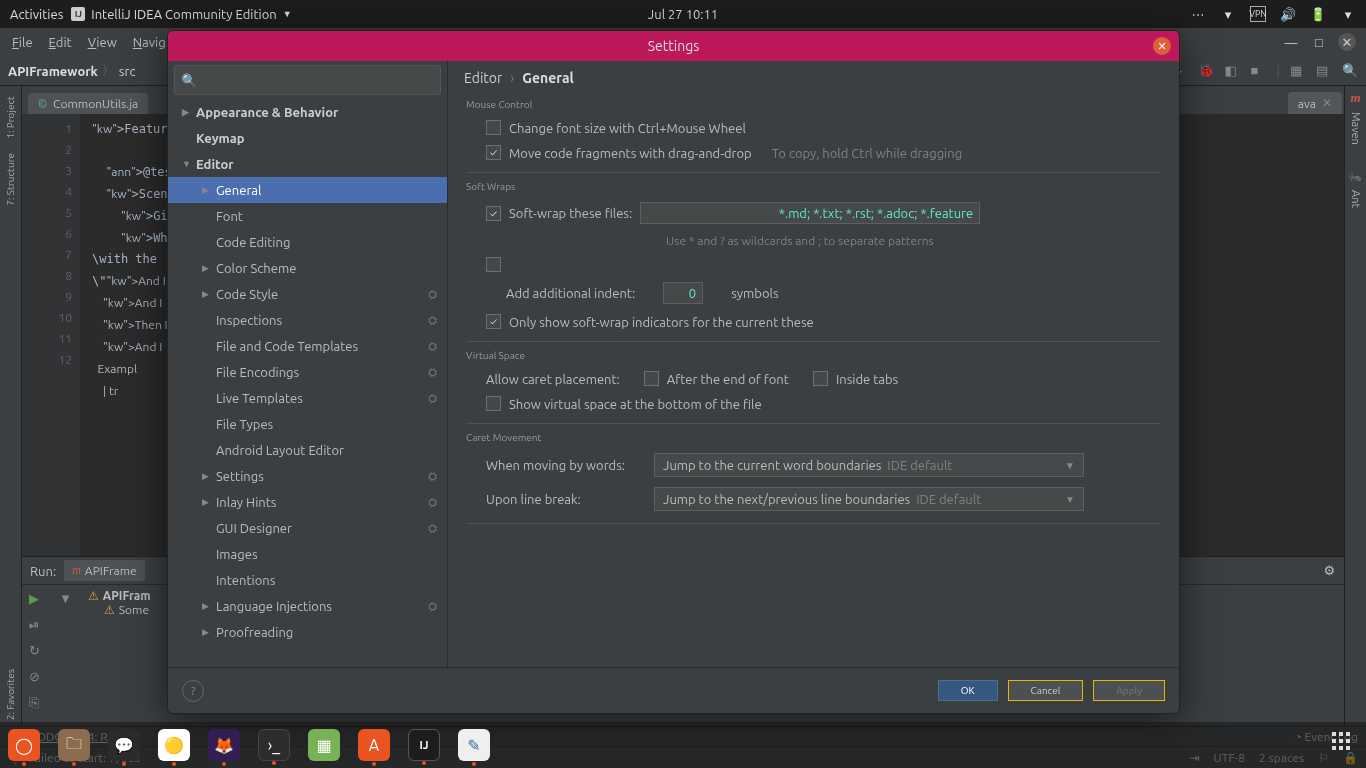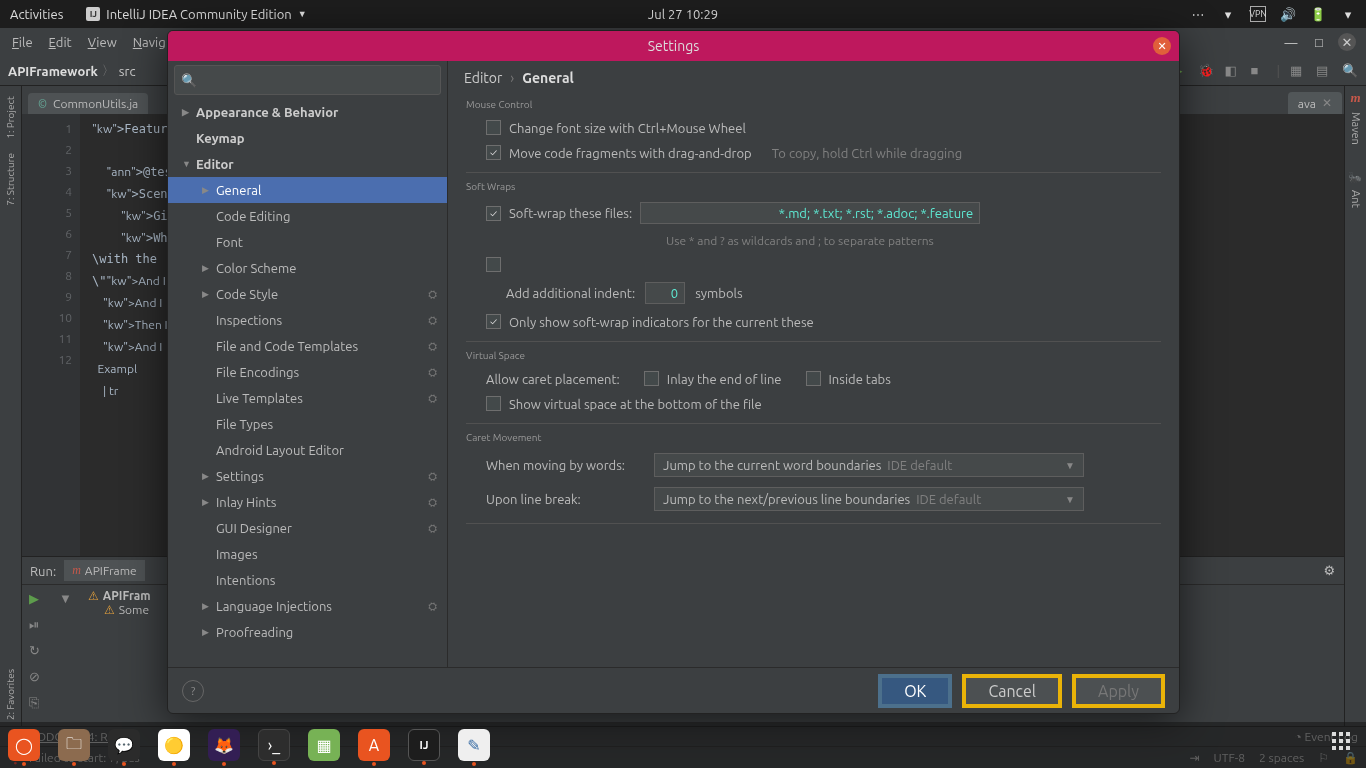--- a/index.html
+++ b/index.html
@@ -1,20 +1,20 @@
 <!DOCTYPE html>
 <html><head>
 <meta charset="utf-8">
 <style>
 * { margin:0; padding:0; box-sizing:border-box; font-family:"Ubuntu",-apple-system,sans-serif; -webkit-font-smoothing:antialiased; }
 body { width:1366px; height:768px; background:#2b2b2b; color:#bbb; overflow:hidden; font-size:13px; position:relative; }
 
 
 .ubuntu-bar { height:28px; background:#1d1d1d; display:flex; align-items:center; padding:0 10px; color:#ddd; font-size:13px; }
-.ubuntu-bar .left { display:flex; gap:23px; align-items:flex-end; }
+.ubuntu-bar .left { display:flex; gap:8px; align-items:flex-end; }
 .ubuntu-bar .center { position:absolute; left:50%; transform:translateX(-50%); }
 .ubuntu-bar .right { margin-left:auto; display:flex; gap:14px; align-items:center; }
 .ubuntu-bar .ico { width:16px; height:16px; display:inline-flex; align-items:center; justify-content:center; }
 .app-ind { display:flex; align-items:center; gap:6px; }
 .app-ind .sq { width:14px; height:14px; background:#ccc; border-radius:2px; display:flex; align-items:center; justify-content:center; font-size:9px; color:#333; font-weight:bold;}
 
 
 .ide-menubar { height:28px; background:#3c3f41; display:flex; align-items:center; padding:0 6px; gap:4px; color:#bbb; font-size:13px; }
 .ide-menubar span { padding:2px 6px; }
 .ide-menubar span u { text-decoration:underline; }
@@ -80,31 +80,31 @@
 .crumb b{ color:#ddd;}
 .settings-scroll{ flex:1; overflow:auto; padding:0 18px 10px 18px; font-size:13px; color:#bbb;}
 .sec-h{ margin:4px 0 10px 0; color:#999; font-size:10px;}
 .cb-row{ display:flex; align-items:center; gap:8px; margin:4px 0 10px 20px;}
 .cb{ width:15px;height:15px;border:1px solid #6e6e6e;background:#43494a;display:inline-flex;align-items:center;justify-content:center;font-size:10px;color:#bbb;}
 .cb.on{ color:#ddd;}
 .cb.on::after{content:"✓";}
 .hint{ color:#808080; margin-left:12px;}
 .field{ background:#45494a; border:1px solid #5e5e5e; padding:3px 6px; color:#5eead4; font-size:13px;text-align:right;}
 .sub-hint{ color:#808080; font-size:12px; margin:2px 0 10px 200px;}
-.inline-l{ display:flex; align-items:center; gap:10px; margin:8px 0 10px 40px;}
+.inline-l{ display:flex; align-items:center; gap:28px; margin:8px 0 10px 40px;}
 .drop{ display:flex; align-items:center; justify-content:space-between; padding:4px 8px; border:1px solid #5e5e5e; background:#45494a; width:430px;}
 .drop .def{ color:#808080; }
 .drop .ar{ color:#888; font-size:10px;}
 
 .hr{ border-top:1px solid #515151; margin:12px 0 8px 0;}
 
 .modal-foot{ height:46px; border-top:1px solid #2b2b2b; display:flex; align-items:center; padding:0 14px; gap:10px;}
 .modal-foot .help{ width:22px;height:22px;border-radius:11px;border:1px solid #666;color:#888;display:flex;align-items:center;justify-content:center; font-size:12px;}
 .modal-foot .btns{ margin-left:auto; display:flex; gap:10px;}
-.btn{ padding:4px 22px; border:4px solid #eab308; background:#4c5052; color:#ccc; font-size:16px;}
+.btn{ padding:4px 22px; border:1px solid #eab308; background:#4c5052; color:#ccc; font-size:10px;}
 .btn.primary{ background:#365880; border-color:#4c708c; color:#fff;}
 .btn.disabled{ color:#777;}
 
 
 .dock{ position:absolute; left:0; right:0; bottom:0; height:46px; background:rgba(20,20,20,.55); display:flex; align-items:center; padding:0 8px; gap:18px;}
 .dock .app{ width:32px;height:32px;border-radius:6px;display:flex;align-items:center;justify-content:center;font-size:16px;color:#fff; position:relative;}
 .dock .app .dot{position:absolute;bottom:-5px;left:50%;transform:translateX(-50%);width:4px;height:4px;border-radius:2px;background:#e95420;}
 .dock .grid-apps{ margin-left:auto; width:26px;height:26px; display:grid; grid-template-columns:repeat(3,4px); grid-template-rows:repeat(3,4px); gap:3px;}
 .dock .grid-apps span{ background:#ddd;}
 .dock .bg-orange{background:#e95420;} .dock .bg-file{background:#8c6b4f;} .dock .bg-chrome{background:#fff;} .dock .bg-ff{background:#331e54;} .dock .bg-term{background:#2d2d2d;border:1px solid #444;} .dock .bg-green{background:#77b255;} .dock .bg-ub{background:#e95420;} .dock .bg-ij{background:#1d1d1d;border:1px solid #555;} .dock .bg-edit{background:#efefef;color:#3b6ea5;}
@@ -114,21 +114,21 @@
 
 <div class="ubuntu-bar">
   <div class="left">
     <span>Activities</span>
     <span class="app-ind">
       <span class="sq">IJ</span>
       <span>IntelliJ IDEA Community Edition</span> 
         <span style="font-size:9px;">▼</span>
     </span>
   </div>
-  <div class="center">Jul 27  10:29</div>
+  <div class="center">Jul 27  10:11</div>
   <div class="right">
     <span class="ico">⋯</span>
     <span class="ico">▾</span>
     <span class="ico" style="font-size:9px;border:1px solid #aaa;padding:0 2px;">VPN</span>
     <span class="ico">🔊</span>
     <span class="ico">🔋</span>
     <span class="ico">▾</span>
   </div>
 </div>
 
@@ -299,25 +299,25 @@
           <div class="row d1 bold">
             <span class="chev">▼</span>
             <span>Editor</span>
           </div>
           <div class="row d2 sel">
             <span class="chev">▶</span>
             <span>General</span>
           </div>
           <div class="row d2">
             <span class="chev"></span>
+            <span>Font</span>
+          </div>
+          <div class="row d2">
+            <span class="chev"></span>
             <span>Code Editing</span>
-          </div>
-          <div class="row d2">
-            <span class="chev"></span>
-            <span>Font</span>
           </div>
           <div class="row d2">
             <span class="chev">▶</span>
             <span>Color Scheme</span>
           </div>
           <div class="row d2">
             <span class="chev">▶</span>
             <span>Code Style</span>
             <span class="gear">⛭</span>
           </div>
@@ -423,21 +423,21 @@
           <span class="cb on"></span>
           <span>Only show soft-wrap indicators for the current these</span>
         </div>
 
         <div class="hr"></div>
         <div class="sec-h">Virtual Space</div>
         <div class="cb-row" style="margin-left:20px;">
           <span>Allow caret placement:</span>
           <span style="width:8px;"></span>
           <span class="cb"></span>
-          <span>Inlay the end of line</span>
+          <span>After the end of font</span>
           <span style="width:8px;"></span>
           <span class="cb"></span>
           <span>Inside tabs</span>
         </div>
         <div class="cb-row">
           <span class="cb"></span>
           <span>Show virtual space at the bottom of the file</span>
         </div>
 
         <div class="hr"></div>

